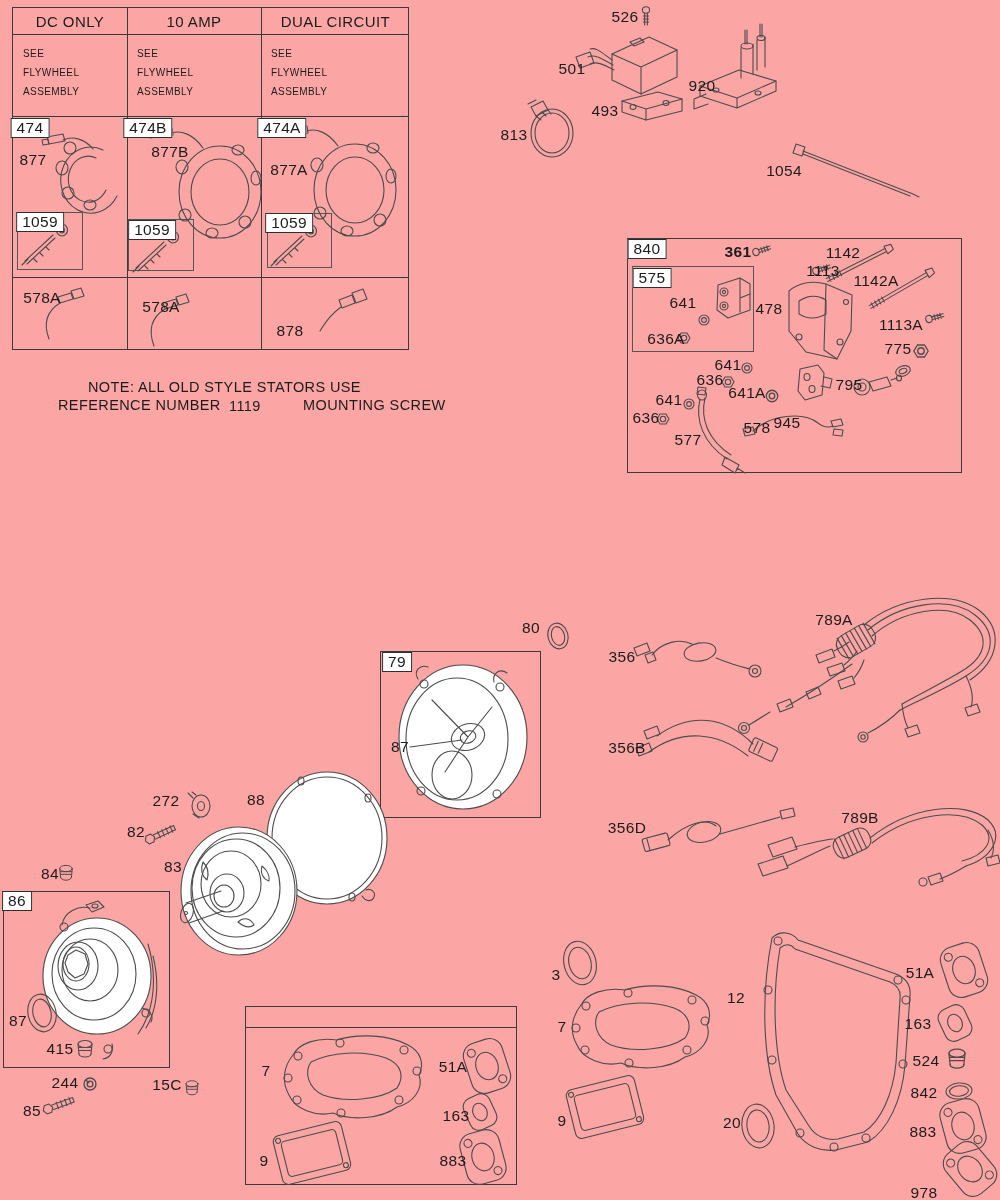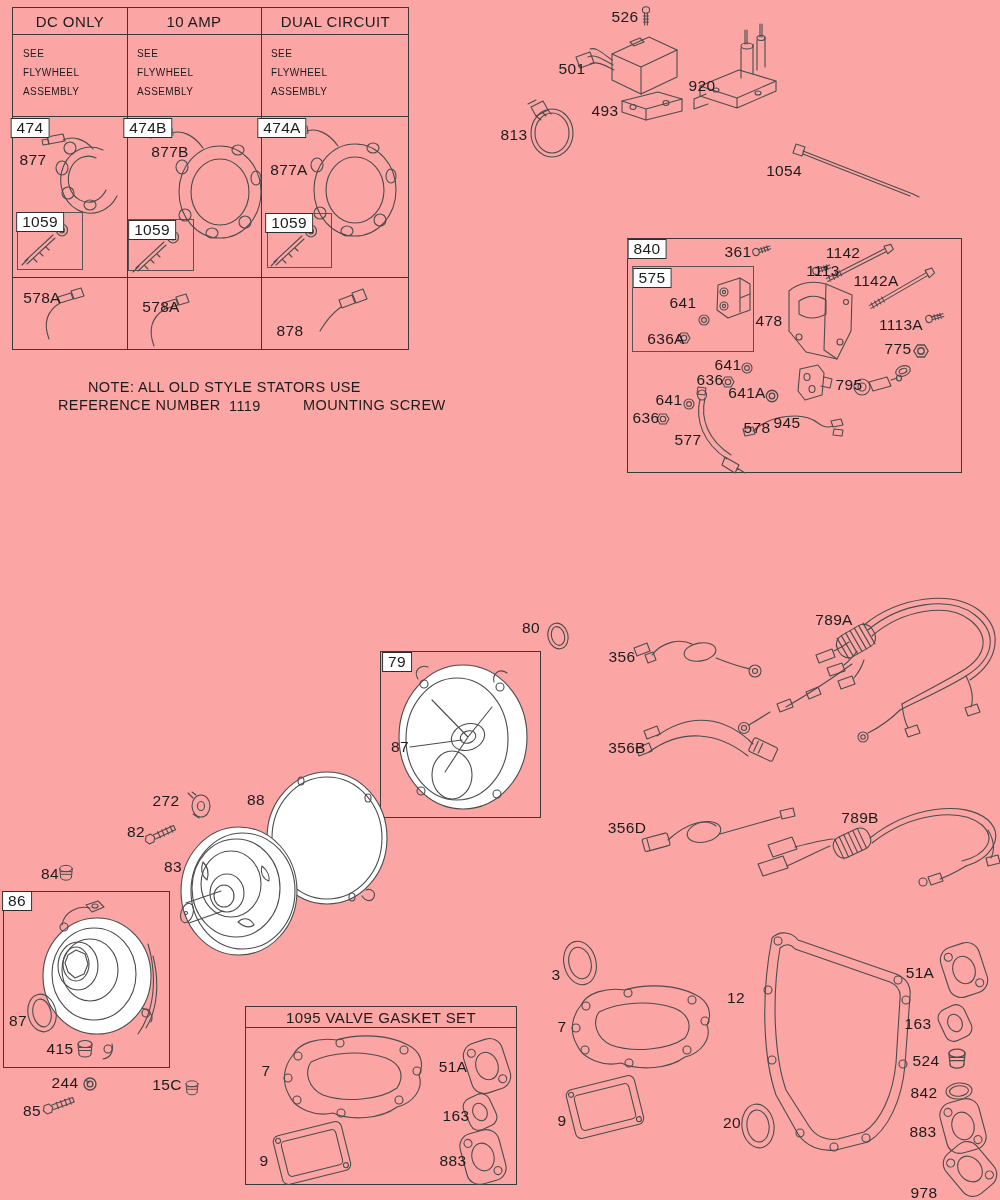--- a/index.html
+++ b/index.html
@@ -55,21 +55,20 @@
   <div class="subframe" style="left:17px;top:212px;width:66px;height:58px"></div>
   <div class="subframe" style="left:128px;top:219px;width:66px;height:52px"></div>
   <div class="subframe" style="left:267px;top:213px;width:65px;height:55px"></div>
 
   <div class="frame" style="left:627px;top:238px;width:335px;height:235px"></div>
   <div class="subframe" style="left:632px;top:266px;width:122px;height:86px"></div>
   <div class="frame" style="left:380px;top:651px;width:161px;height:167px"></div>
   <div class="frame" style="left:3px;top:891px;width:167px;height:177px"></div>
 
   <div class="frame" style="left:245px;top:1006px;width:272px;height:179px">
-    <div class="settitle">1095 VALVE GASKET SET</div>
     <div class="hline" style="top:20px"></div>
   </div>
 
   <div class="note-line" style="left:88px;top:379px;width:268px;text-align:center">NOTE: ALL OLD STYLE STATORS USE</div>
   <div class="note-line" style="left:58px;top:397px">REFERENCE NUMBER</div>
   <div class="note-line" style="left:229px;top:398px">1119</div>
   <div class="note-line" style="left:303px;top:397px">MOUNTING SCREW</div>
 
   <svg id="art" width="1000" height="1200" viewBox="0 0 1000 1200">
     <defs>
@@ -541,29 +540,29 @@
       <div class="plabel" style="left: 289px; top: 170px;">877A</div>
       <div class="plabel" style="left: 42px; top: 298px;">578A</div>
       <div class="plabel" style="left: 161px; top: 307px;">578A</div>
       <div class="plabel" style="left: 290px; top: 307px; margin-top: 24px;">878</div>
       <div class="plabel" style="left: 625px; top: 17px;">526</div>
       <div class="plabel" style="left: 572px; top: 69px;">501</div>
       <div class="plabel" style="left: 605px; top: 111px;">493</div>
       <div class="plabel" style="left: 514px; top: 135px;">813</div>
       <div class="plabel" style="left: 702px; top: 86px;">920</div>
       <div class="plabel" style="left: 784px; top: 171px;">1054</div>
-      <div class="plabel" style="left: 738px; top: 252px;">361</div>
+      <div class="plabel" style="left: 738px; top: 252px; font-weight: bold;">361</div>
       <div class="plabel" style="left: 795px; top: 271px; margin-left: 28px;">1113</div>
       <div class="plabel" style="left: 843px; top: 253px;">1142</div>
       <div class="plabel" style="left: 876px; top: 281px;">1142A</div>
       <div class="plabel" style="left: 901px; top: 325px;">1113A</div>
       <div class="plabel" style="left: 898px; top: 349px;">775</div>
       <div class="plabel" style="left: 683px; top: 303px;">641</div>
       <div class="plabel" style="left: 666px; top: 321px; margin-top: 18px;">636A</div>
-      <div class="plabel" style="left: 769px; top: 309px; margin-top: 12px;">478</div>
+      <div class="plabel" style="left: 769px; top: 309px;">478</div>
       <div class="plabel" style="left: 728px; top: 365px;">641</div>
       <div class="plabel" style="left: 710px; top: 380px;">636</div>
       <div class="plabel" style="left: 747px; top: 393px;">641A</div>
       <div class="plabel" style="left: 787px; top: 379px; margin-top: 44px;">945</div>
       <div class="plabel" style="left: 849px; top: 385px;">795</div>
       <div class="plabel" style="left: 669px; top: 400px;">641</div>
       <div class="plabel" style="left: 646px; top: 418px;">636</div>
       <div class="plabel" style="left: 688px; top: 440px;">577</div>
       <div class="plabel" style="left: 757px; top: 428px;">578</div>
       <div class="plabel" style="left: 531px; top: 628px;">80</div>

